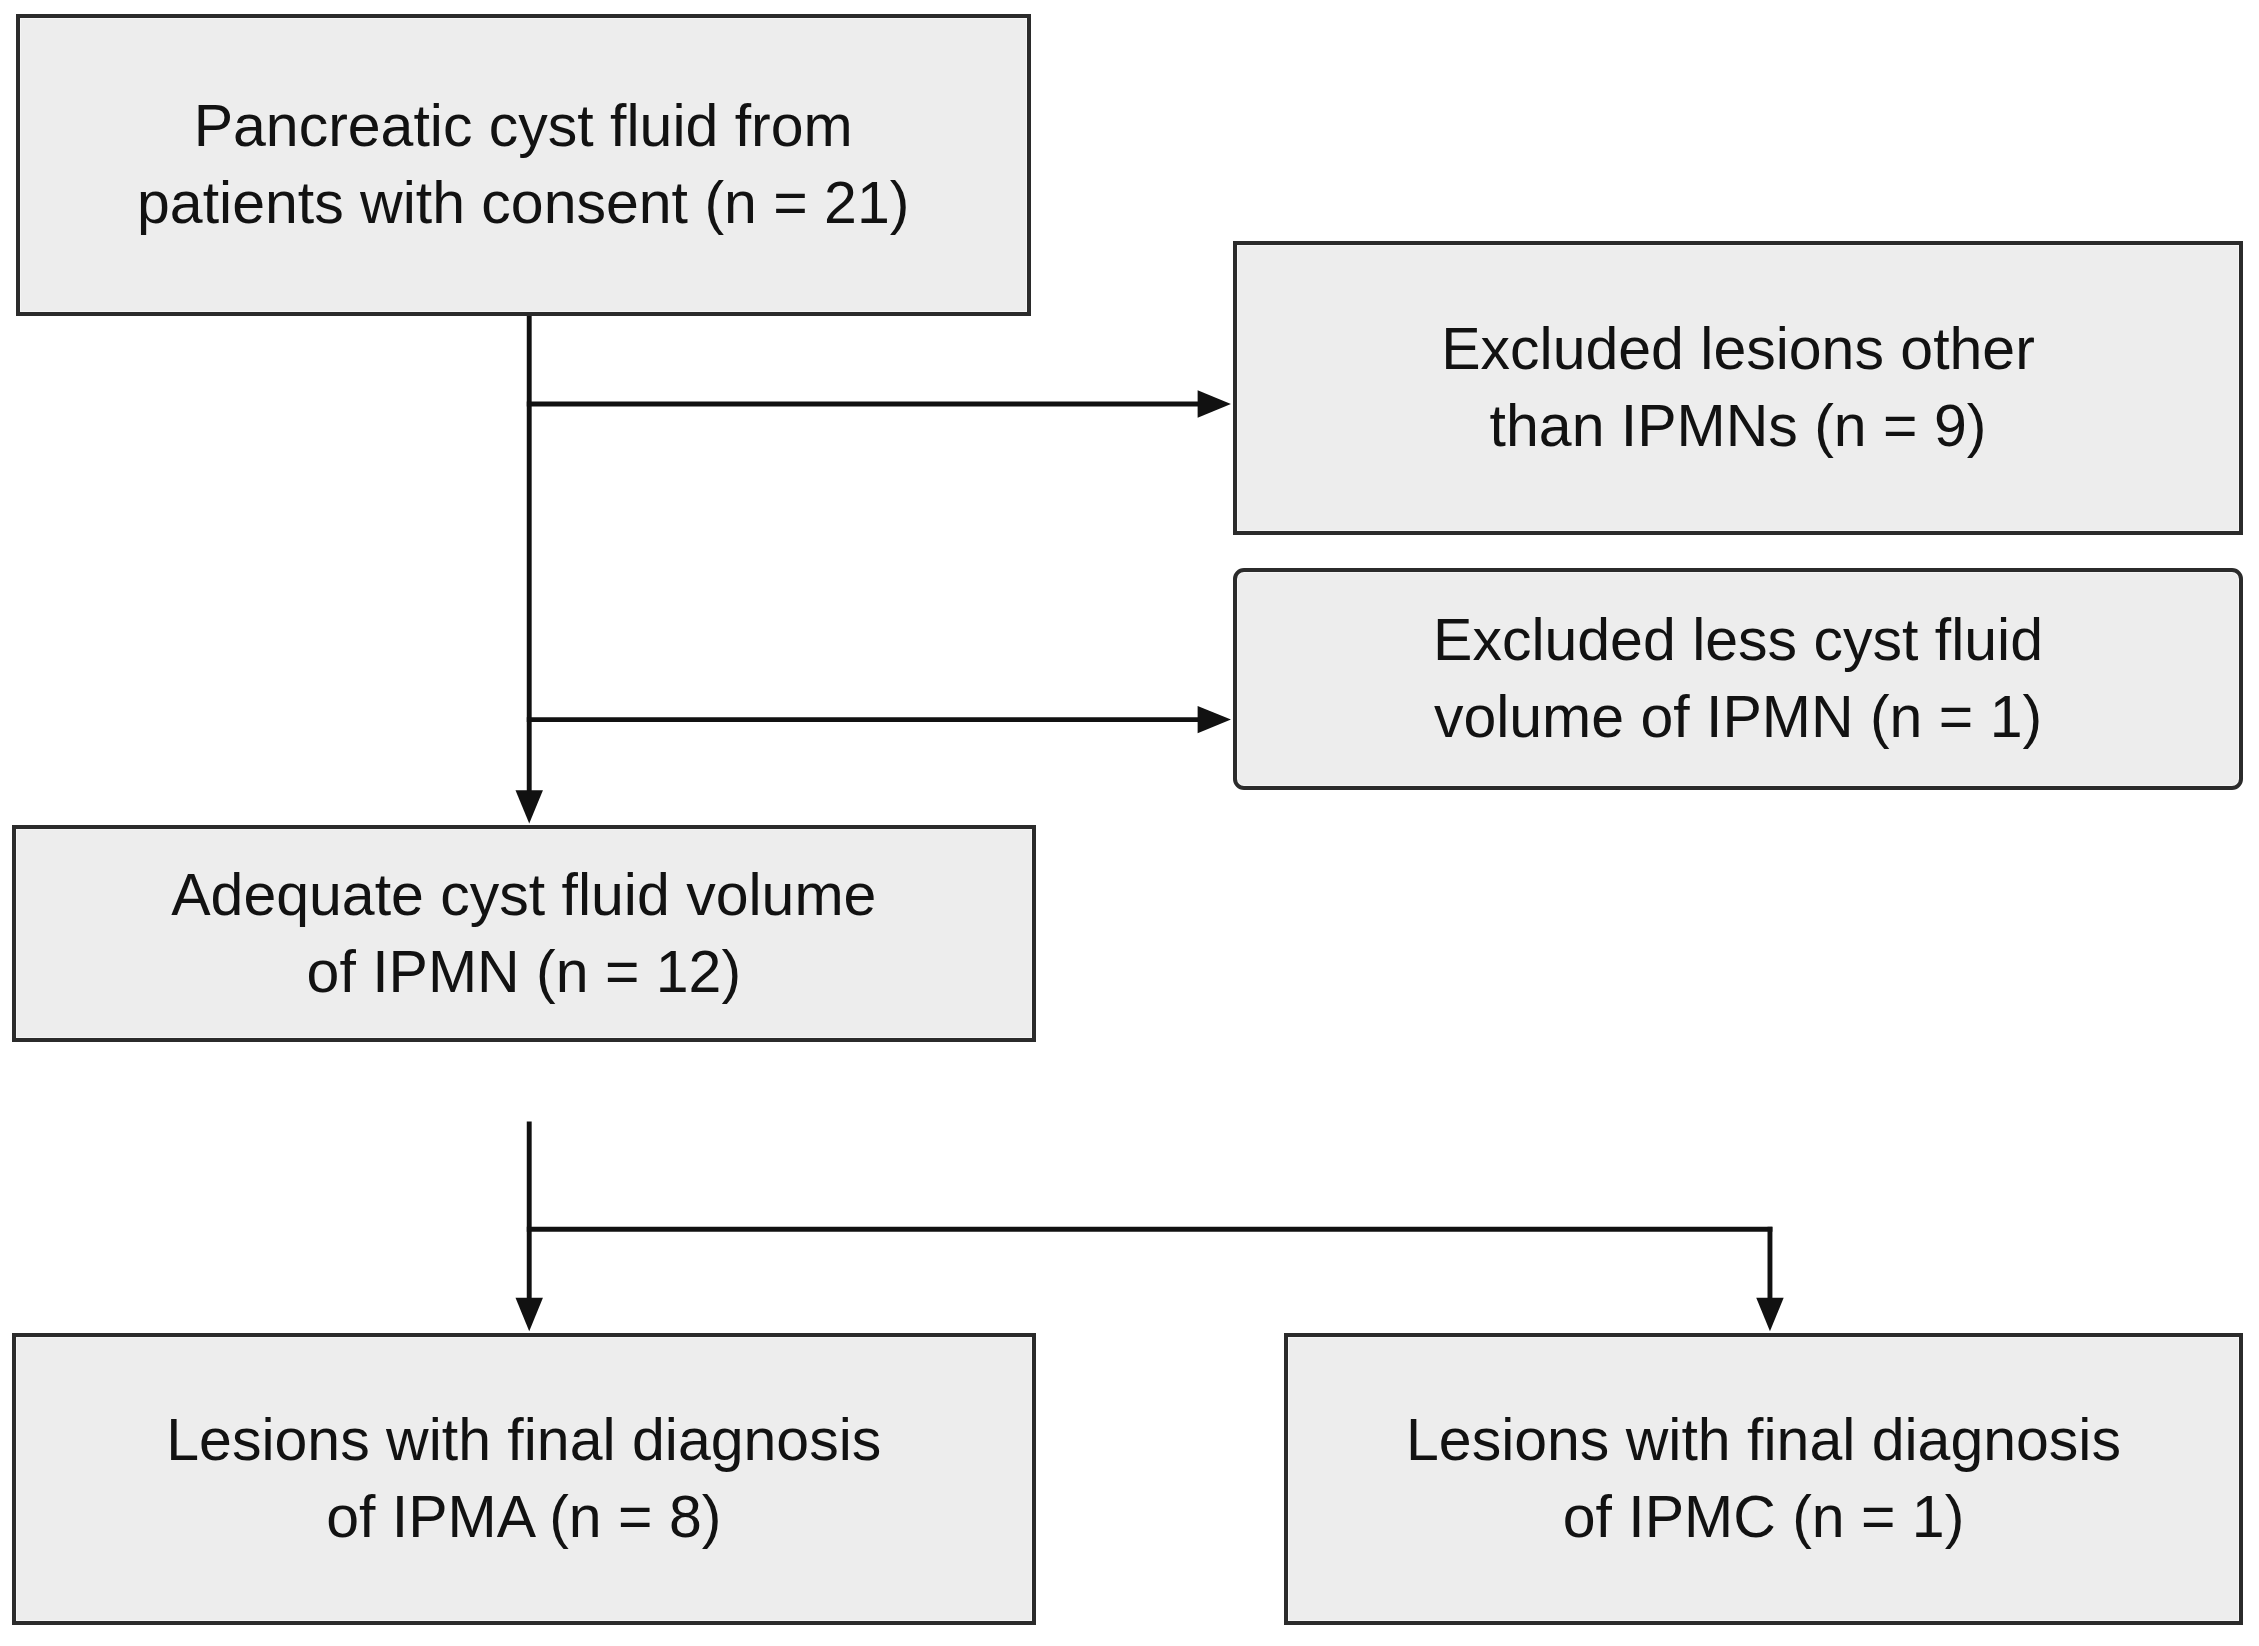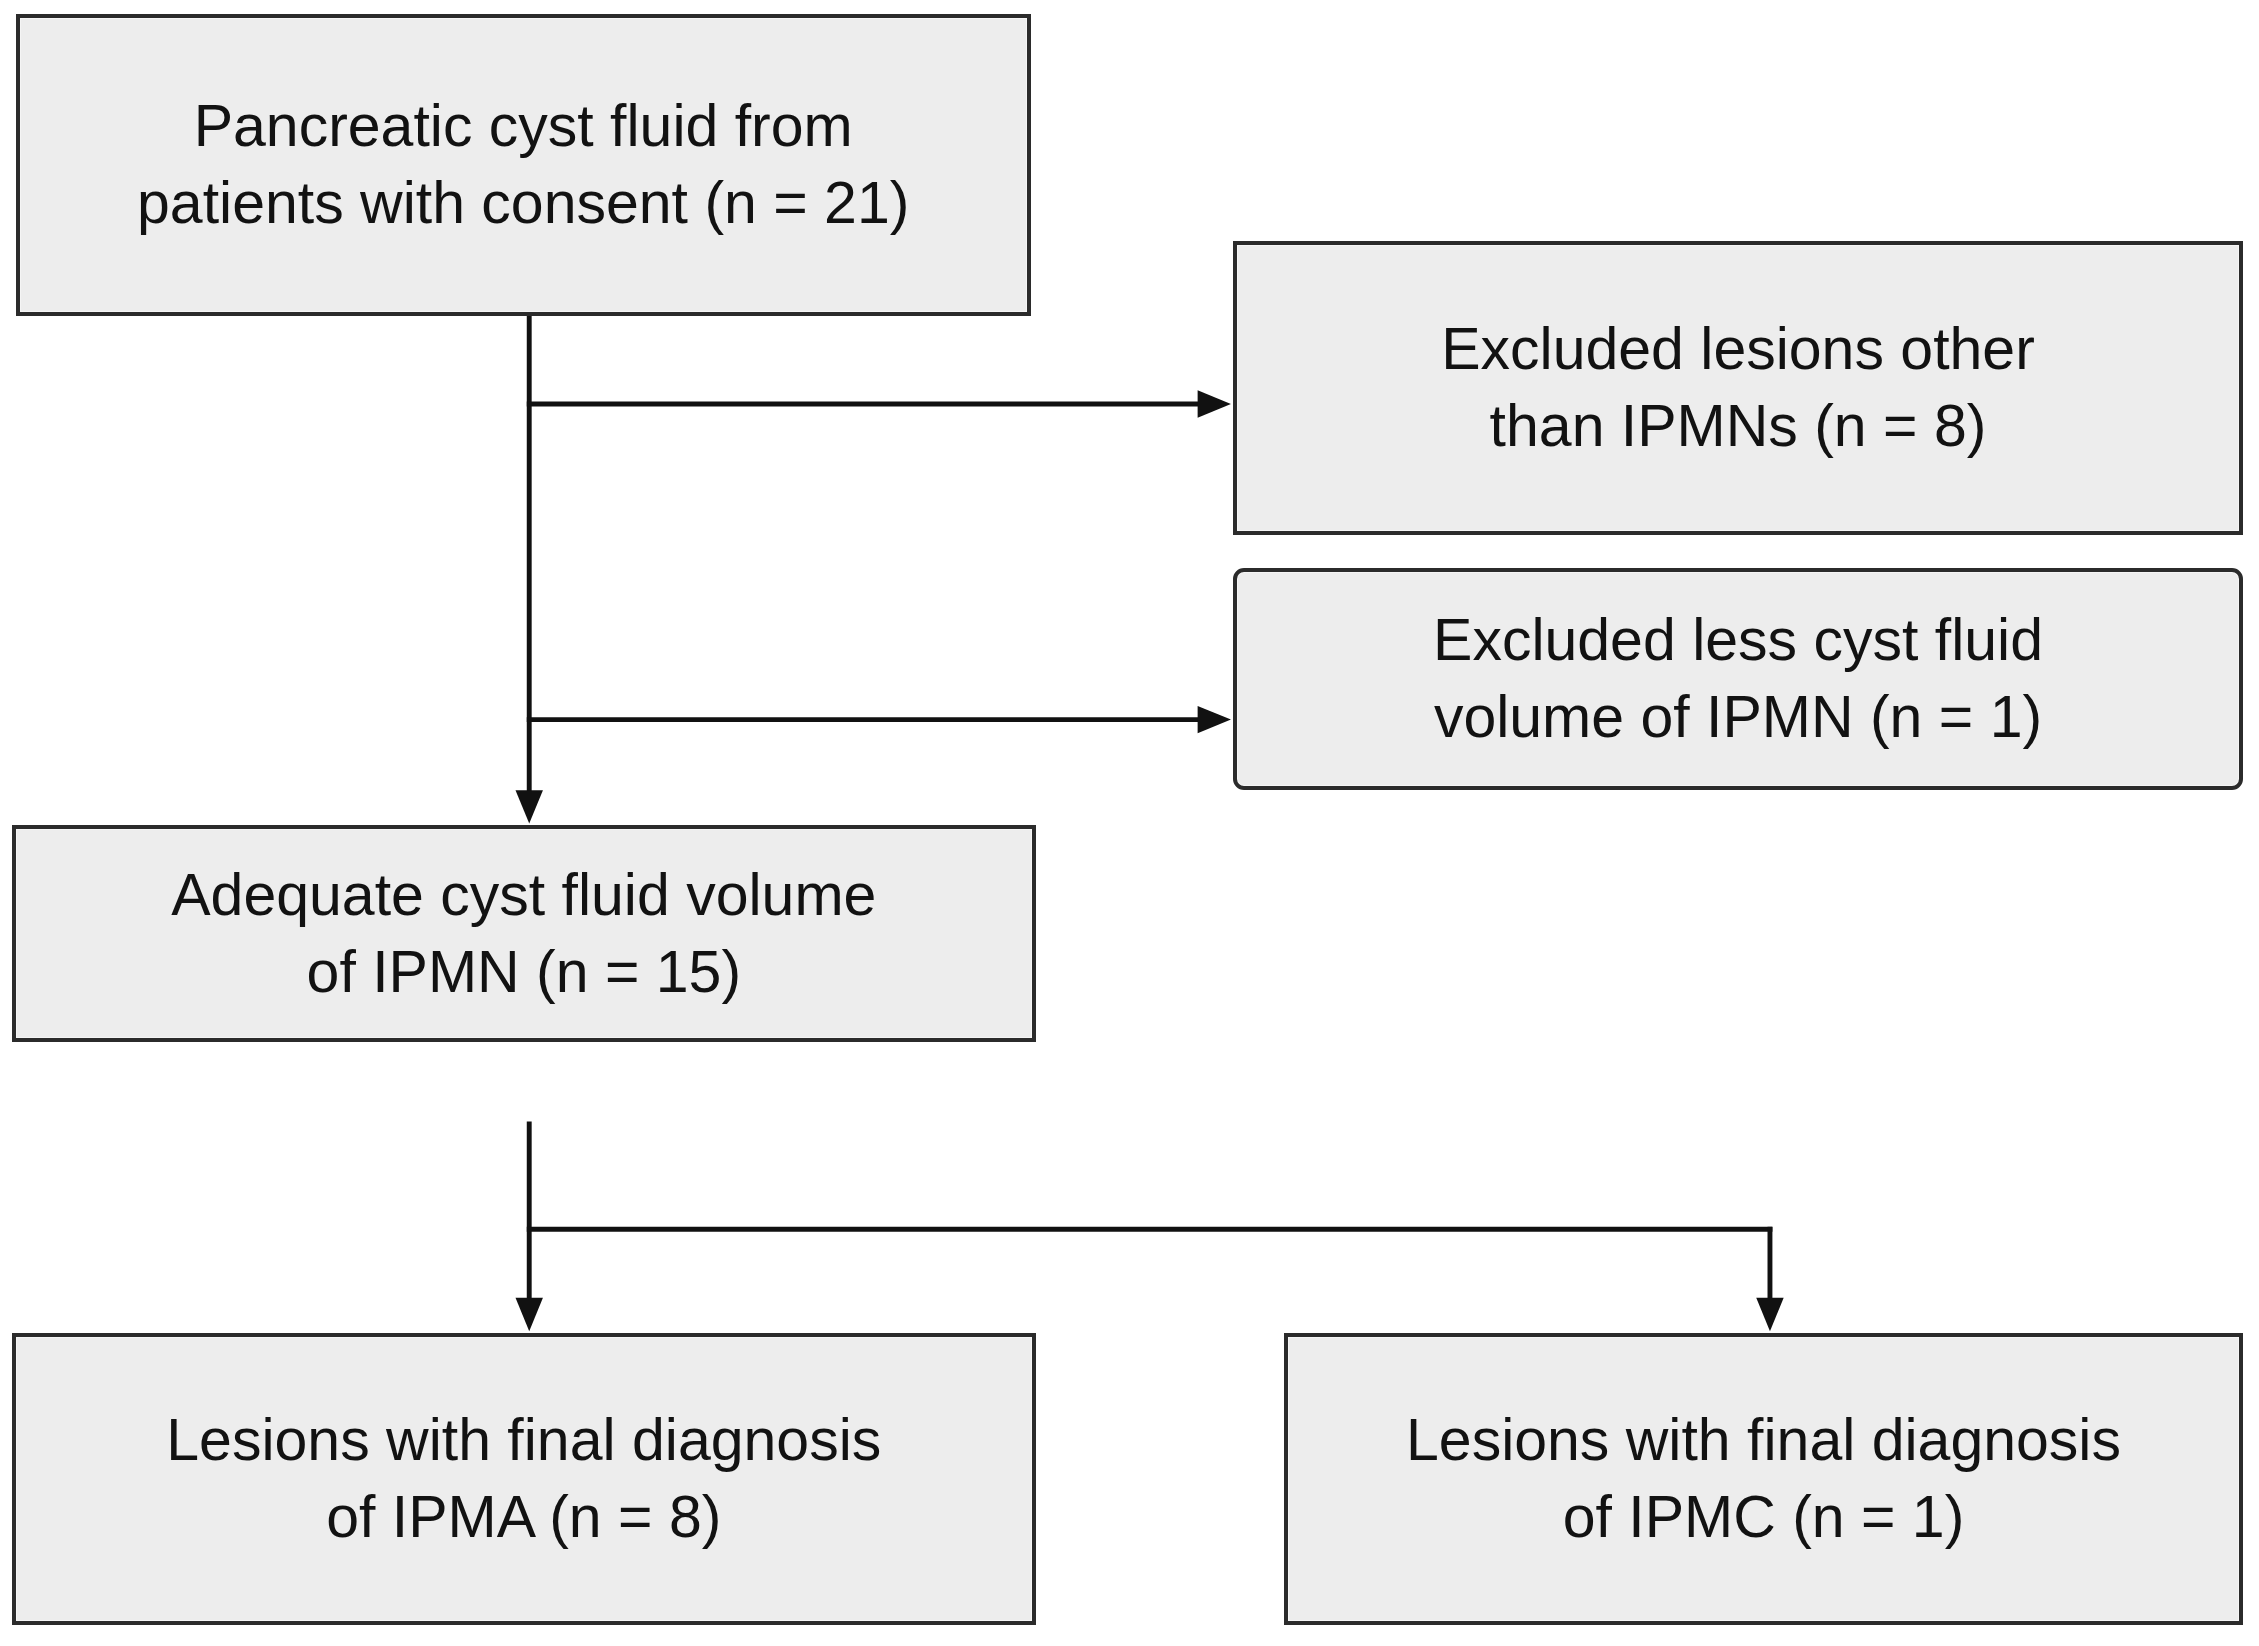--- a/index.html
+++ b/index.html
@@ -78,31 +78,31 @@
     </g>
   </svg>
 
   <div class="node" id="box-consent">
     <span class="txt-line">Pancreatic cyst fluid from</span>
     <span class="txt-line">patients with consent (n = 21)</span>
   </div>
 
   <div class="node" id="box-excl-other">
     <span class="txt-line">Excluded lesions other</span>
-    <span class="txt-line">than IPMNs (n = 8)</span>
+    <span class="txt-line">than IPMNs (n = 9)</span>
   </div>
 
   <div class="node" id="box-excl-volume">
     <span class="txt-line">Excluded less cyst fluid</span>
     <span class="txt-line">volume of IPMN (n = 1)</span>
   </div>
 
   <div class="node" id="box-adequate">
     <span class="txt-line">Adequate cyst fluid volume</span>
-    <span class="txt-line">of IPMN (n = 15)</span>
+    <span class="txt-line">of IPMN (n = 12)</span>
   </div>
 
   <div class="node" id="box-ipma">
     <span class="txt-line">Lesions with final diagnosis</span>
     <span class="txt-line">of IPMA (n = 8)</span>
   </div>
 
   <div class="node" id="box-ipmc">
     <span class="txt-line">Lesions with final diagnosis</span>
     <span class="txt-line">of IPMC (n = 1)</span>

